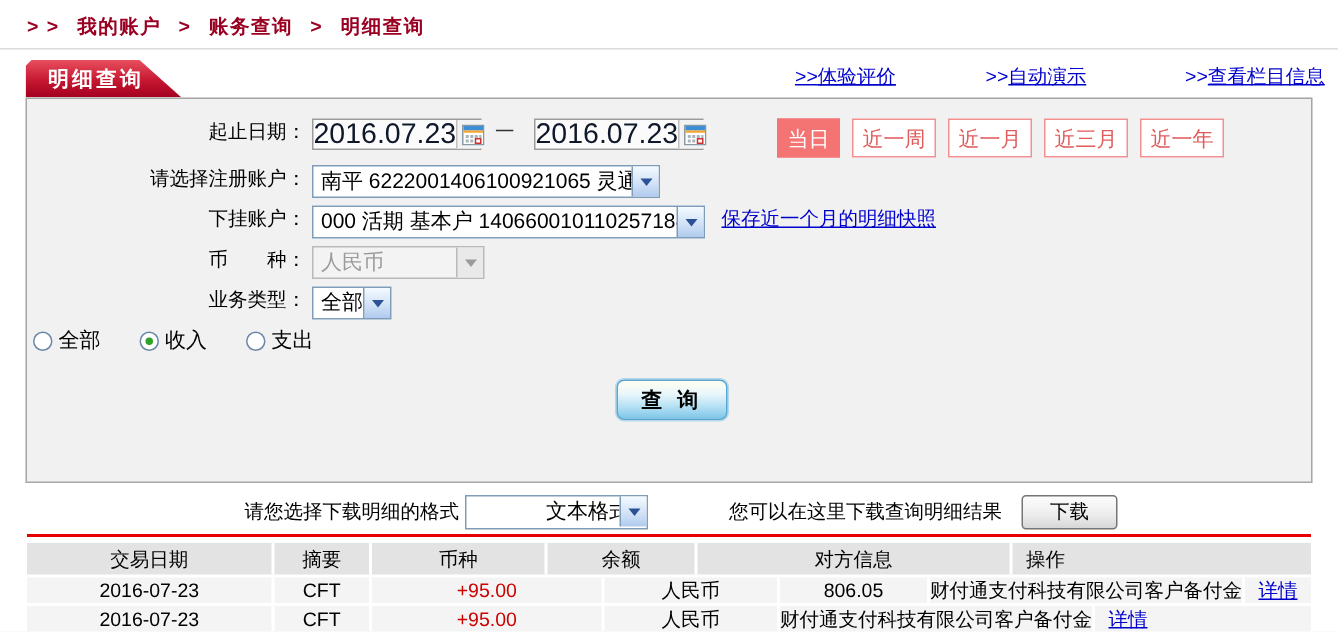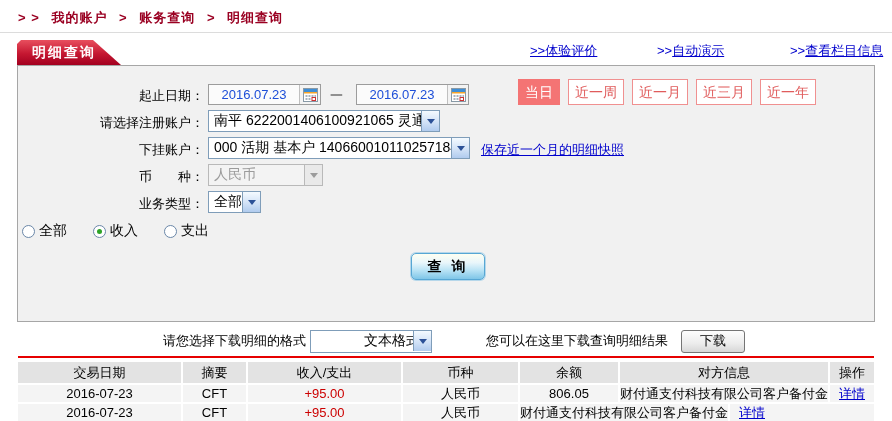--- a/index.html
+++ b/index.html
@@ -22,27 +22,27 @@
 
   
   .toplink { position:absolute; top:42px; color:#0000cc; white-space:nowrap; }
   .toplink .pfx { text-decoration:none; }
   .toplink a { color:#0000cc; text-decoration:underline; }
   .tl1 { left:530px;text-decoration:underline; } .tl2 { left:657px; } .tl3 { left:790px; }
 
   
   .panel { position:absolute; left:17px; top:65px; width:858px; height:257px;
            background:#f1f1f1; border:1px solid #a6a6a6; padding-top:13px; }
-  .frow { display:flex; align-items:flex-end; min-height:22px; margin-bottom:5px; }
+  .frow { display:flex; align-items:flex-start; min-height:22px; margin-bottom:5px; }
   .flabel { width:186px; text-align:right; flex:none; }
 
   
   .date-box { display:flex; align-items:center; width:113px; height:21px; margin-left:4px;
               border:1px solid #9c9c9c; background:#fbfbfb; }
-  .date-text { flex:1; text-align:center; font-size:13px; color:#1d4ed8; }
+  .date-text { flex:1; text-align:center; font-size:19px; color:#0f172a; }
   .cal-btn { width:21px; height:19px; flex:none; border-left:1px solid #c0c0c0; background:#f3f3f3;
              display:flex; align-items:center; justify-content:center; cursor:pointer; }
   .dash { margin:0 9px; color:#333; }
 
   
   .qwrap { display:flex; margin-left:9px; gap:8px;padding-left:40px; }
   .qbtn { height:26px; line-height:24px; padding:0 6px; font-size:14px; background:#fff;
           border:1px solid #f09090; color:#e05c5c; cursor:pointer; }
   .qbtn.active { background:#f47474; border-color:#f47474; color:#fff; }
 
@@ -260,21 +260,20 @@
     <span class="dl-hint">您可以在这里下载查询明细结果</span>
     <button class="dl-btn">下载</button>
   </div>
 
   <div class="red-line"></div>
 
   <div class="tbl">
     <div class="trow thead">
       <span class="cell c1">交易日期</span>
       <span class="cell c2">摘要</span>
-      <span class="cell c3">收入/支出</span>
       <span class="cell c4">币种</span>
       <span class="cell c5">余额</span>
       <span class="cell c6">对方信息</span>
       <span class="cell c7">操作</span>
     </div>
     <div class="trow tdata">
       <span class="cell c1">2016-07-23</span>
       <span class="cell c2">CFT</span>
       <span class="cell c3 amt">+95.00</span>
       <span class="cell c4">人民币</span>

